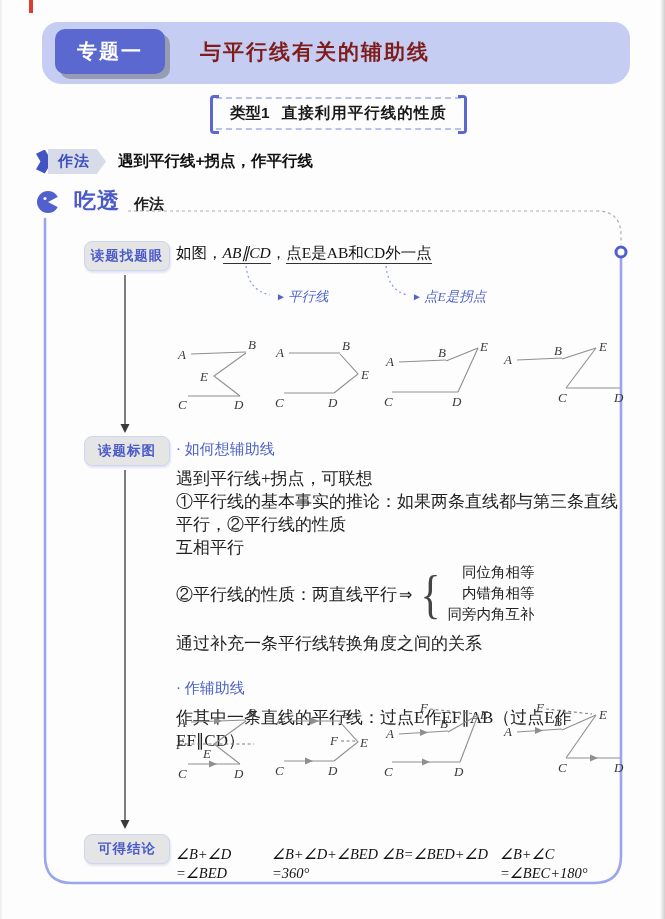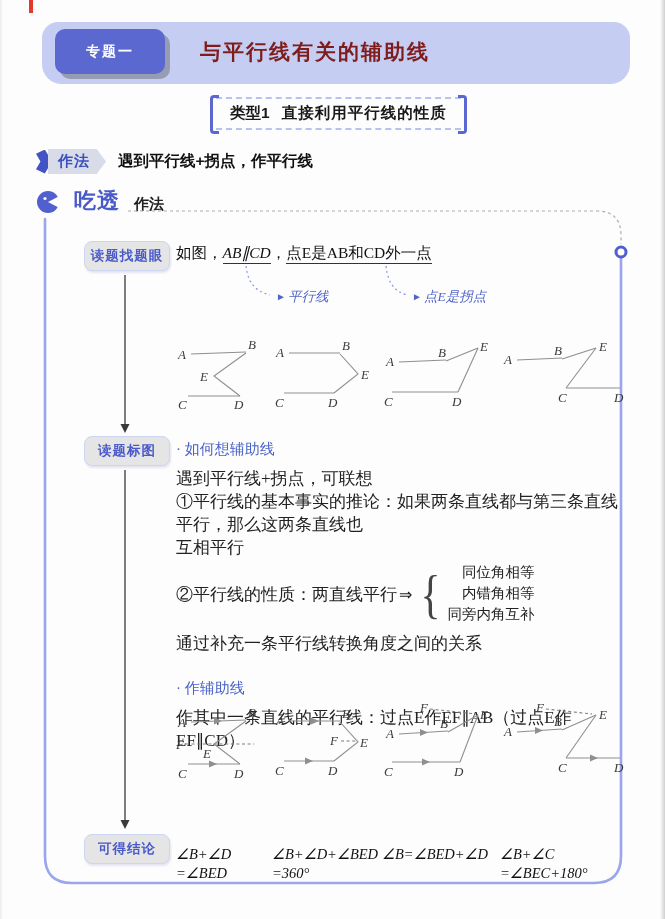--- a/index.html
+++ b/index.html
@@ -8,21 +8,21 @@
   .edge-right { position:absolute; right:0; top:0; width:5px; height:100%;
     background:linear-gradient(to right,rgba(0,0,0,0),rgba(0,0,0,0.18)); }
   .edge-left { position:absolute; left:0; top:0; width:3px; height:100%;
     background:linear-gradient(to right,rgba(0,0,0,0.07),rgba(0,0,0,0)); }
   .red-mark { position:absolute; left:29px; top:0; width:4px; height:13px; background:#e0392f; }
 
   
   .band { position:absolute; left:42px; top:22px; width:588px; height:62px;
     background:#c6cdf2; border-radius:16px 16px 20px 20px; }
   .topic-badge { position:absolute; left:55px; top:29px; width:110px; height:45px;
-    background:#5a68cf; border-radius:10px; color:#fff; font-size:14px; font-weight:bold;
+    background:#5a68cf; border-radius:10px; color:#fff; font-size:20px; font-weight:bold;
     display:flex; align-items:center; justify-content:center; letter-spacing:2px;
     box-shadow:5px 5px 0 rgba(125,130,145,0.65); }
   .main-title { position:absolute; left:200px; top:38px; font-size:21px; font-weight:bold;
     color:#7f1d1d; letter-spacing:2px; }
 
   
   .type-box { position:absolute; left:216px; top:97px; height:33px; padding:0 14px;
     display:flex; align-items:center; gap:12px;
     border-top:2px dashed #b9c2ee; border-bottom:2px dashed #b9c2ee; }
   .type-bracket { position:absolute; top:-4px; width:9px; height:39px; border:3px solid #5a68cf; }
@@ -185,21 +185,21 @@
       <line x1="94" y1="22" x2="64" y2="62"></line>
       <line x1="64" y1="62" x2="118" y2="62"></line>
       <text x="56" y="76">C</text>
       <text x="112" y="76">D</text>
     </svg>
   </div>
 
   <div class="analysis">
     <div class="blue-title"><span>·</span> <span>如何想辅助线</span></div>
     <div class="kai">遇到平行线+拐点，可联想</div>
-    <div class="kai">①平行线的基本事实的推论：如果两条直线都与第三条直线平行，那么这两条直线也</div>
+    <div class="kai">①平行线的基本事实的推论：如果两条直线都与第三条直线平行，②平行线的性质</div>
     <div class="kai">互相平行</div>
     <div class="brace-row">
       <span class="kai">②平行线的性质：两直线平行</span>
       <span class="implies">⇒</span>
       <span class="brace-char">{</span>
       <span class="brace-list">
         <div>同位角相等</div>
         <div>内错角相等</div>
         <div>同旁内角互补</div>
       </span>

